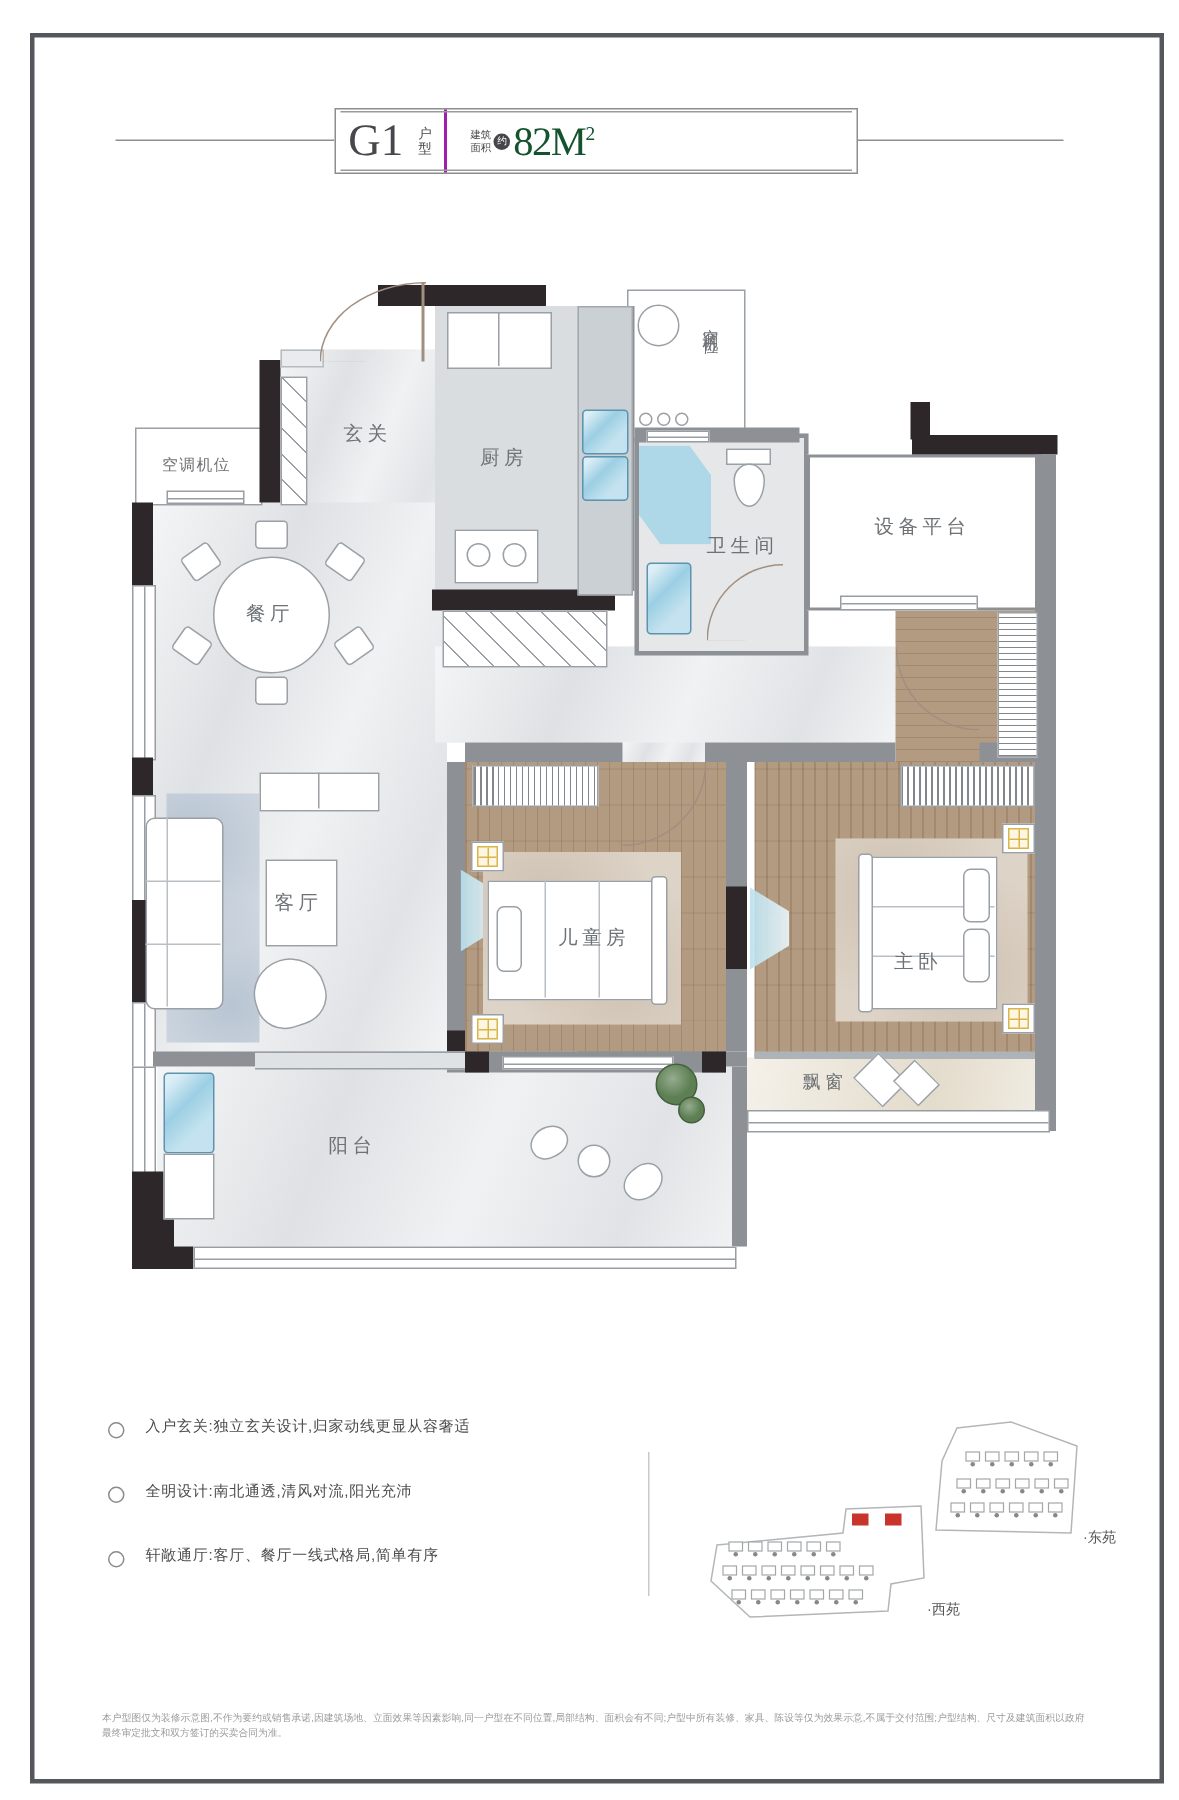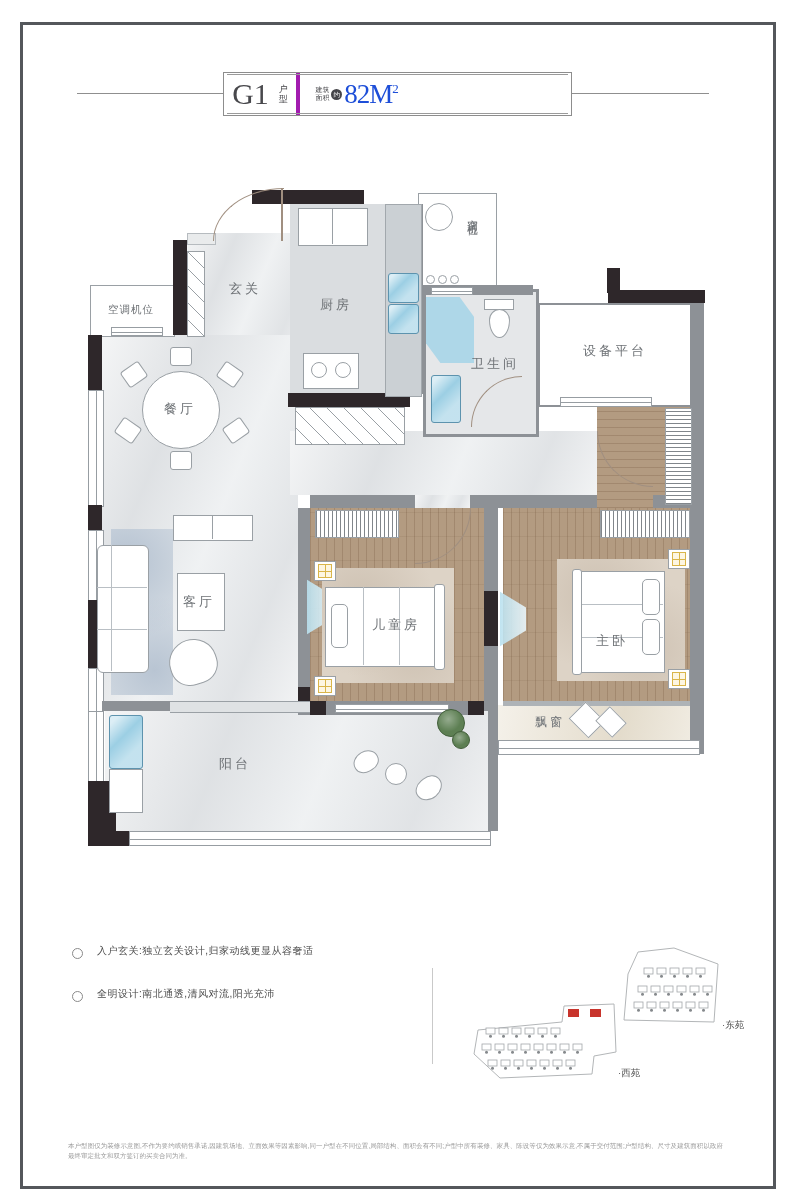--- a/index.html
+++ b/index.html
@@ -5,28 +5,28 @@
   html,body{margin:0;padding:0;background:#fff;}
   .page{position:relative;width:786px;height:1200px;background:#fff;overflow:hidden;
         font-family:"Liberation Sans","DejaVu Sans",sans-serif;color:#4f4f52;}
   .pframe{position:absolute;left:20px;top:22px;width:750px;height:1161px;border:3px solid #54575b;pointer-events:none;}
 
   
   .hline{position:absolute;top:93px;height:1px;background:#8f8f8f;}
   .hbox{position:absolute;left:223px;top:72px;width:347px;height:42px;border:1px solid #8d8d8d;display:flex;background:#fff;}
   .hbox::after{content:'';position:absolute;left:3px;right:3px;top:1px;bottom:1px;border-top:1px solid #9a9a9a;border-bottom:1px solid #9a9a9a;pointer-events:none;}
   .hc{display:flex;align-items:center;justify-content:center;}
-  .hc1{width:72px;border-right:4px solid #a21caf;}
+  .hc1{width:72px;border-right:2px solid #a21caf;}
   .hc2{width:160px;border-right:1px solid #8d8d8d;font-size:16px;letter-spacing:1px;color:#4d4d50;}
   .hc3{width:113px;}
   .g1{font-family:"Liberation Serif","DejaVu Serif",serif;font-size:30px;color:#48484c;}
   .stack1{display:inline-block;width:1em;font-size:9px;line-height:1.15;word-break:break-all;margin-left:10px;color:#48484c;}
   .stack2{display:inline-block;width:2em;font-size:7.5px;line-height:1.2;word-break:break-all;color:#48484c;transform:scale(.92);}
   .adot{display:inline-block;width:11px;height:11px;border-radius:50%;background:#45454a;color:#fff;font-size:6.5px;line-height:11px;text-align:center;margin:0 2px 0 1px;}
-  .aval{font-family:"Liberation Serif","DejaVu Serif",serif;font-size:27px;color:#1d4ed8;letter-spacing:-1px;}
+  .aval{font-family:"Liberation Serif","DejaVu Serif",serif;font-size:27px;color:#14532d;letter-spacing:-1px;}
   .aval sup{font-size:13px;}
 
   
   .plan{position:absolute;left:85px;top:163px;width:640px;height:694px;}
   .abs{position:absolute;}
   .marble{background:#e7e9eb;background-image:linear-gradient(112deg,rgba(255,255,255,.55),rgba(205,209,213,.32) 30%,rgba(245,247,248,.6) 55%,rgba(208,212,216,.28) 80%,rgba(255,255,255,.45));}
   .wood{background:#b39b81;background-image:repeating-linear-gradient(90deg,rgba(100,70,45,.22) 0 1px,transparent 1px 8px),repeating-linear-gradient(0deg,rgba(100,70,45,.10) 0 1px,transparent 1px 24px);}
   .woodh{background:#b39b81;background-image:repeating-linear-gradient(0deg,rgba(100,70,45,.22) 0 1px,transparent 1px 8px);}
   .bayfloor{background:#eae3d4;background-image:linear-gradient(100deg,rgba(255,255,255,.5),rgba(215,206,188,.35) 60%,rgba(255,255,255,.4));}
   .kfloor{background:#dadde0;}
@@ -251,20 +251,24 @@
   </div>
 
   <ul class="features">
     <li>
         <span class="fdot"></span>
         <span class="ftext">入户玄关:独立玄关设计,归家动线更显从容奢适</span>
       </li>
     <li>
         <span class="fdot"></span>
         <span class="ftext">全明设计:南北通透,清风对流,阳光充沛</span>
+      </li>
+    <li>
+        <span class="fdot"></span>
+        <span class="ftext">轩敞通厅:客厅、餐厅一线式格局,简单有序</span>
       </li>
   </ul>
   <div class="vdiv"></div>
 
   <svg class="siteplan" width="300" height="192" viewBox="0 0 300 192">
     <defs>
       <g id="bld">
         <rect x="0" y="0" width="9" height="6" fill="#fff" stroke="#a3a7aa" stroke-width="0.8"></rect>
         <circle cx="4.5" cy="8.2" r="1.5" fill="#85898c"></circle>
       </g>

